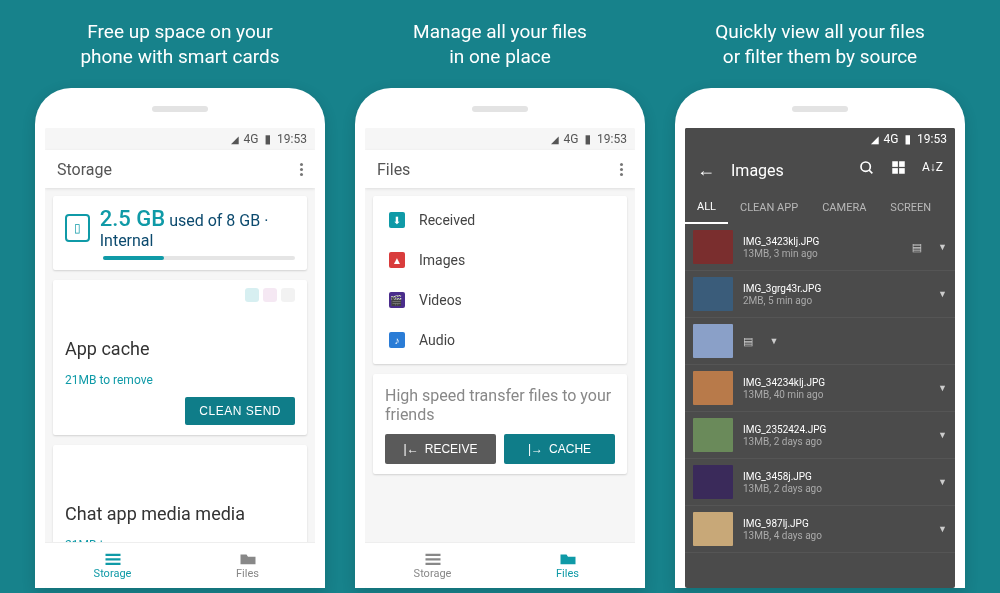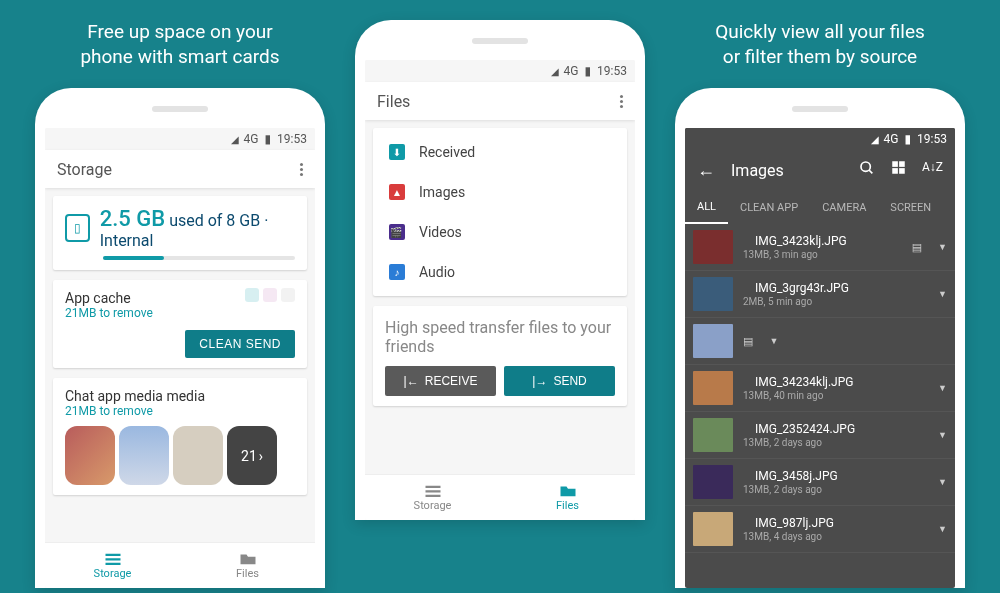--- a/index.html
+++ b/index.html
@@ -93,22 +93,22 @@
   .storage-row { display: flex; align-items: center; gap: 10px; }
   .phoneicon {
     width: 28px; height: 28px; border: 2px solid #0f9aa7;
     border-radius: 4px; display: flex; align-items: center; justify-content: center;
     color: #0f9aa7; font-size: 12px;
   }
   .size { color: #0f9aa7; font-size: 22px; font-weight: 500; }
   .sub { color: #0c4a6e; font-size: 16px; }
   .bar { height: 4px; background: #e5e5e5; border-radius: 2px; margin-top: 6px; margin-left: 38px; }
   .bar .fill { height: 100%; width: 32%; background: #0f9aa7; border-radius: 2px; }
-  .cardtitle { font-size: 14px; color: #333; }
-  .cardsub { font-size: 12px; color: #0f9aa7; margin-top: 0; }
+  .cardtitle { font-size: 18px; color: #333; margin-top: 48px; }
+  .cardsub { font-size: 12px; color: #0f9aa7; margin-top: 14px; }
   .btn-teal {
     background: #0f7d89; color: #fff; border: none;
     padding: 7px 14px; font-size: 12px; letter-spacing: .5px;
     margin-top: 10px; float: right; border-radius: 2px;
   }
   .cache-card { overflow: hidden; min-height: 82px; }
   .deco { float: right; display: flex; gap: 4px; margin-top: -2px; }
   .deco div { width: 14px; height: 14px; border-radius: 3px; opacity: .4; }
   .thumbs { display: flex; gap: 4px; margin-top: 8px; }
   .thumb { width: 50px; height: 59px; border-radius: 12px; background: #ccc; position: relative; }
@@ -128,21 +128,21 @@
   .tbtn-row { display: flex; gap: 8px; margin-top: 10px; }
   .tbtn { flex: 1; padding: 8px 0; border: none; color: #fff; font-size: 12px; display: flex; align-items: center; justify-content: center; gap: 6px; border-radius: 2px; }
   .tbtn.recv { background: #5a5a5a; }
   .tbtn.send { background: #0f7d89; }
   .tabs { display: flex; background: #4b4b4b; color: #b8b8b8; font-size: 11px; height: 34px; }
   .tab { padding: 0 12px; display: flex; align-items: center; }
   .tab.active { color: #fff; border-bottom: 2.5px solid #fff; }
   .imgitem { display: flex; align-items: center; padding: 6px 8px; gap: 10px; background: #4b4b4b; border-bottom: 1px solid #555; }
   .imgitem .th { width: 40px; height: 34px; background: #777; border-radius: 1px; }
   .imginfo { flex: 1; }
-  .imginfo .fn { color: #fff; font-size: 12px; margin-left: 12px; }
+  .imginfo .fn { color: #fff; font-size: 10px; }
   .imginfo .meta { color: #aaa; font-size: 10px; margin-top: 1px; }
   .imgitem .sd { color: #ccc; font-size: 11px; }
   .imgitem .car { color: #ccc; font-size: 9px; margin-left: 6px; }
 </style>
 </head>
 <body>
 
 <div class="col">
   <div class="head">Free up space on your<br>phone with smart cards</div>
   <div class="phone">
@@ -212,20 +212,21 @@
               <path d="M2 3h8l2 3h10v10H2z" fill="currentColor"></path>
             </svg>
           <span>Files</span>
         </div>
       </div>
     </div>
   </div>
 </div>
 
 <div class="col">
+  <div class="head">Manage all your files<br>in one place</div>
   <div class="phone">
     <div class="screen">
       <div class="statusbar">
         <span class="sig">◢</span>
         <span>4G</span>
         <span>▮</span>
         <span>19:53</span>
       </div>
       <div class="appbar">
         <span>Files</span>
@@ -256,21 +257,21 @@
           </div>
         <div class="card transfer">
           <p>High speed transfer files to your friends</p>
           <div class="tbtn-row">
             <button class="tbtn recv">
               <span>|←</span>
               <span>RECEIVE</span>
             </button>
             <button class="tbtn send">
               <span>|→</span>
-              <span>SEND</span>
+              <span>CACHE</span>
             </button>
           </div>
         </div>
       </div>
       <div class="bottomnav">
         <div class="navitem">
           <svg class="navicon" viewBox="0 0 24 18">
               <rect x="2" y="2" width="20" height="3" fill="currentColor"></rect>
               <rect x="2" y="8" width="20" height="3" fill="currentColor"></rect>
               <rect x="2" y="14" width="20" height="3" fill="currentColor"></rect>

